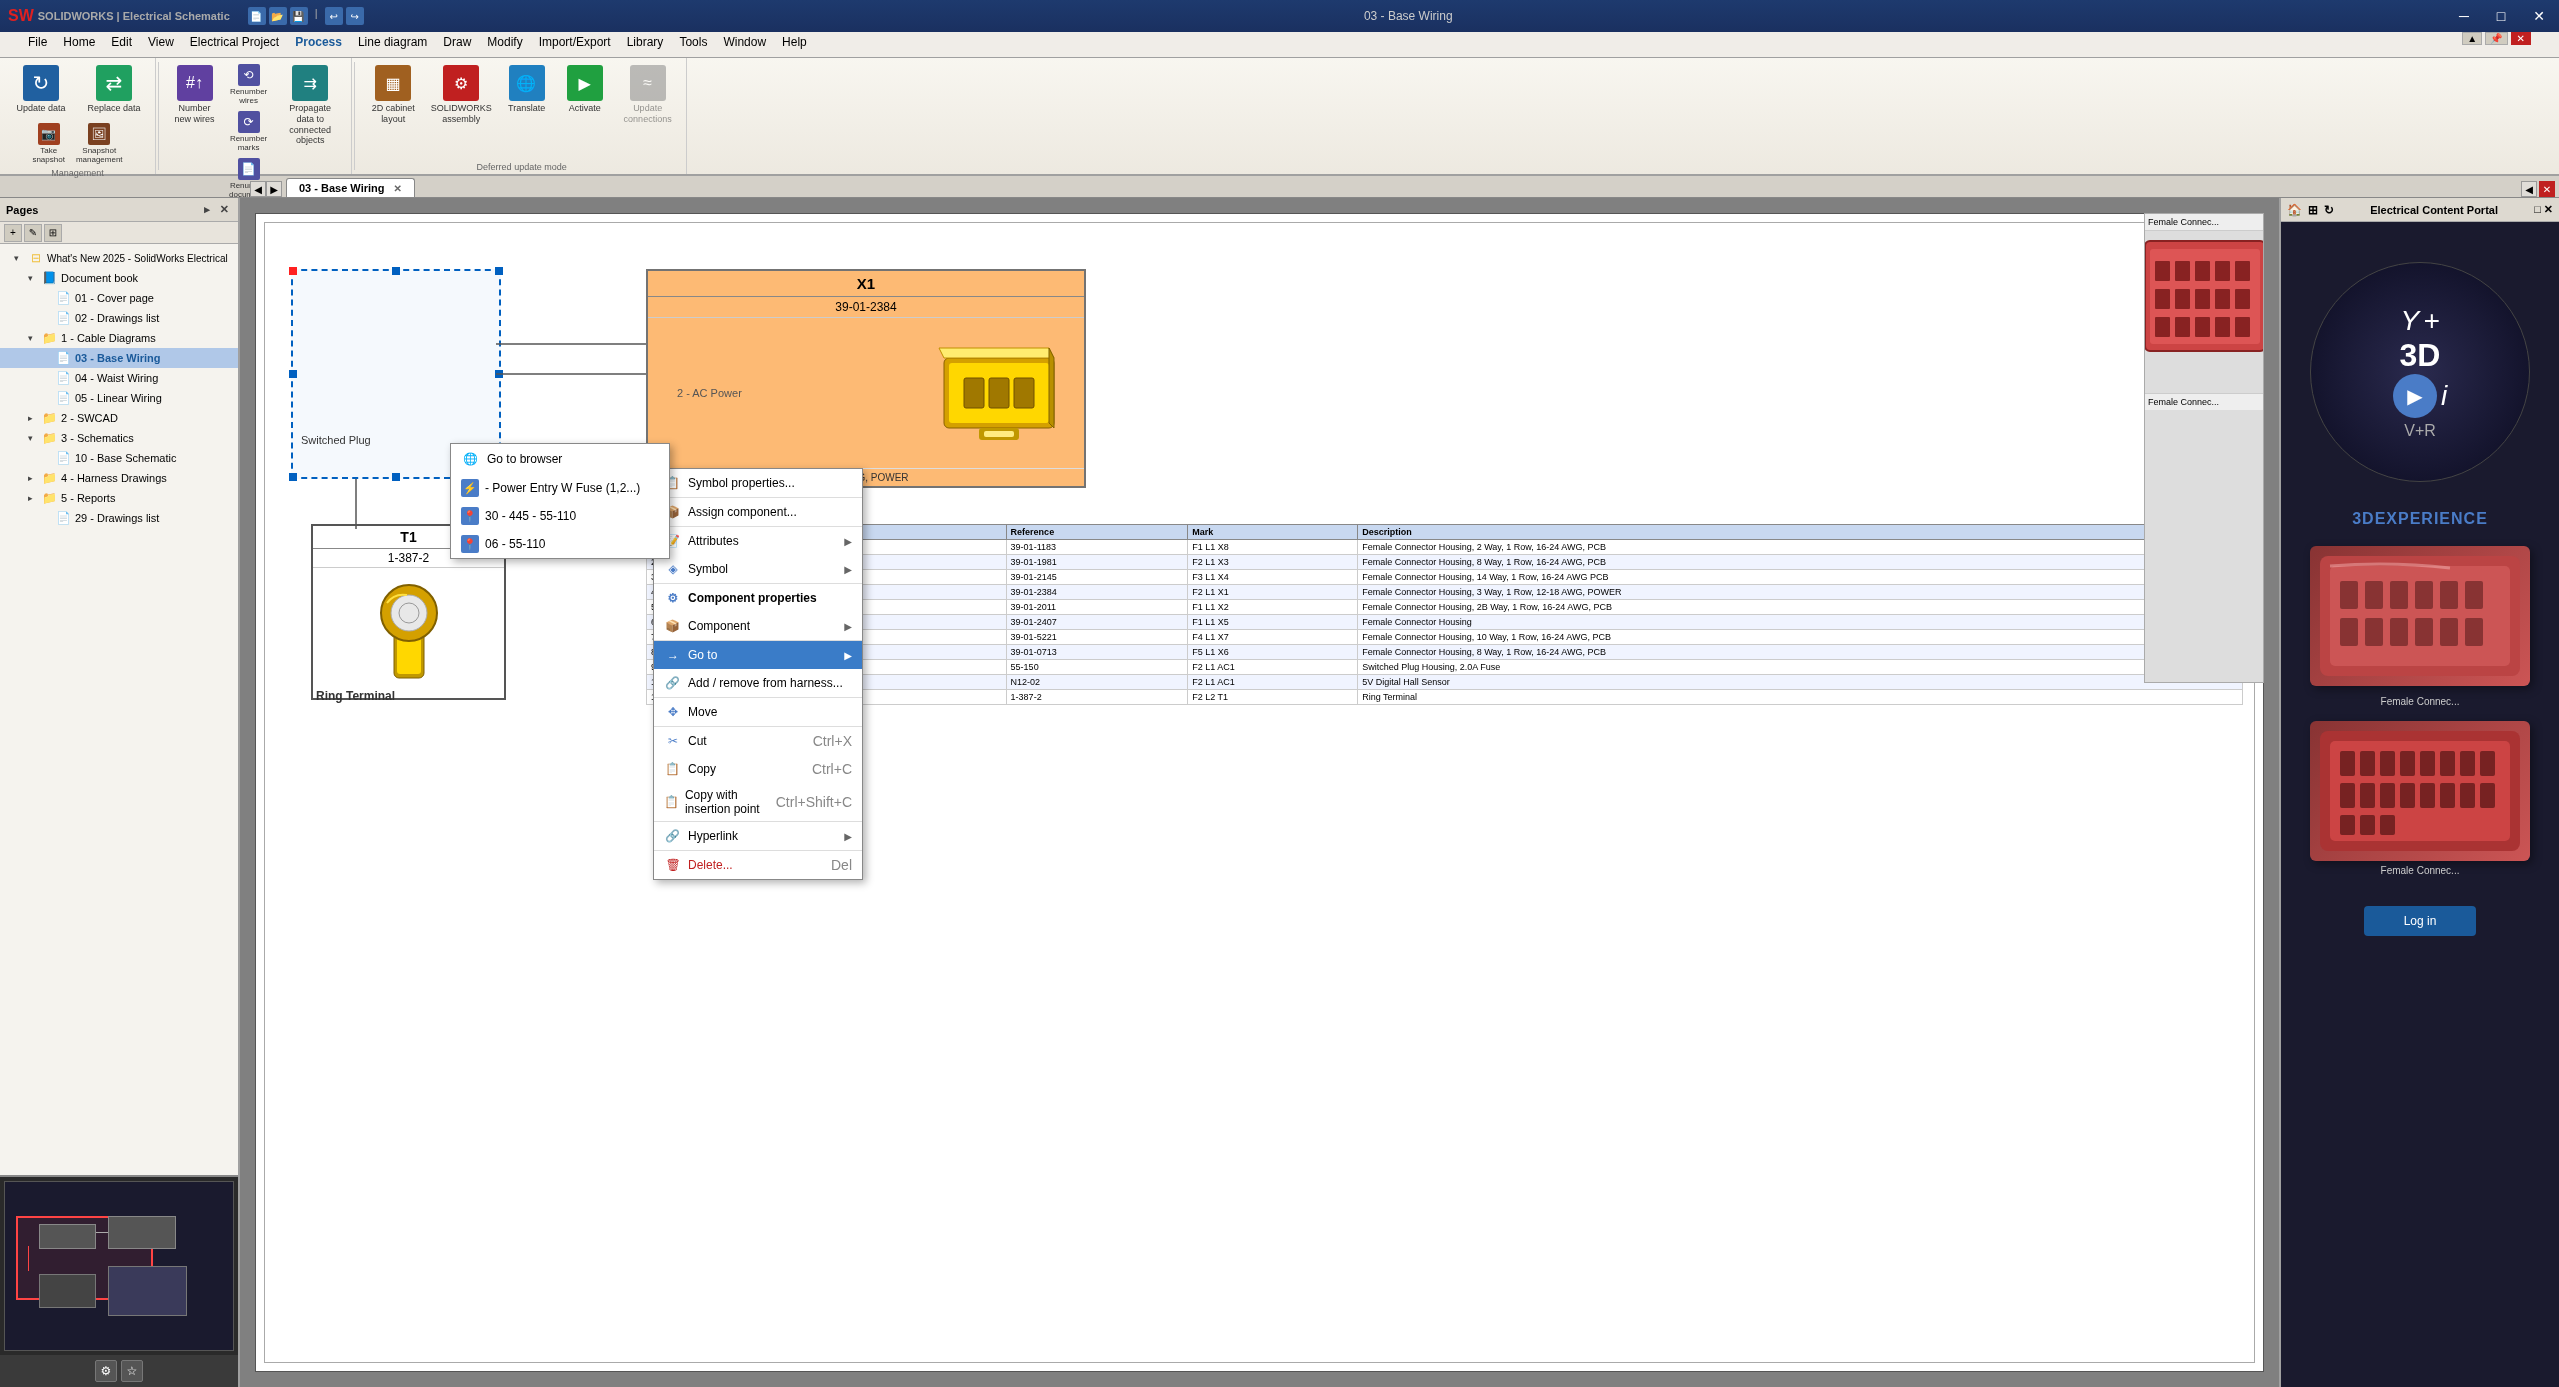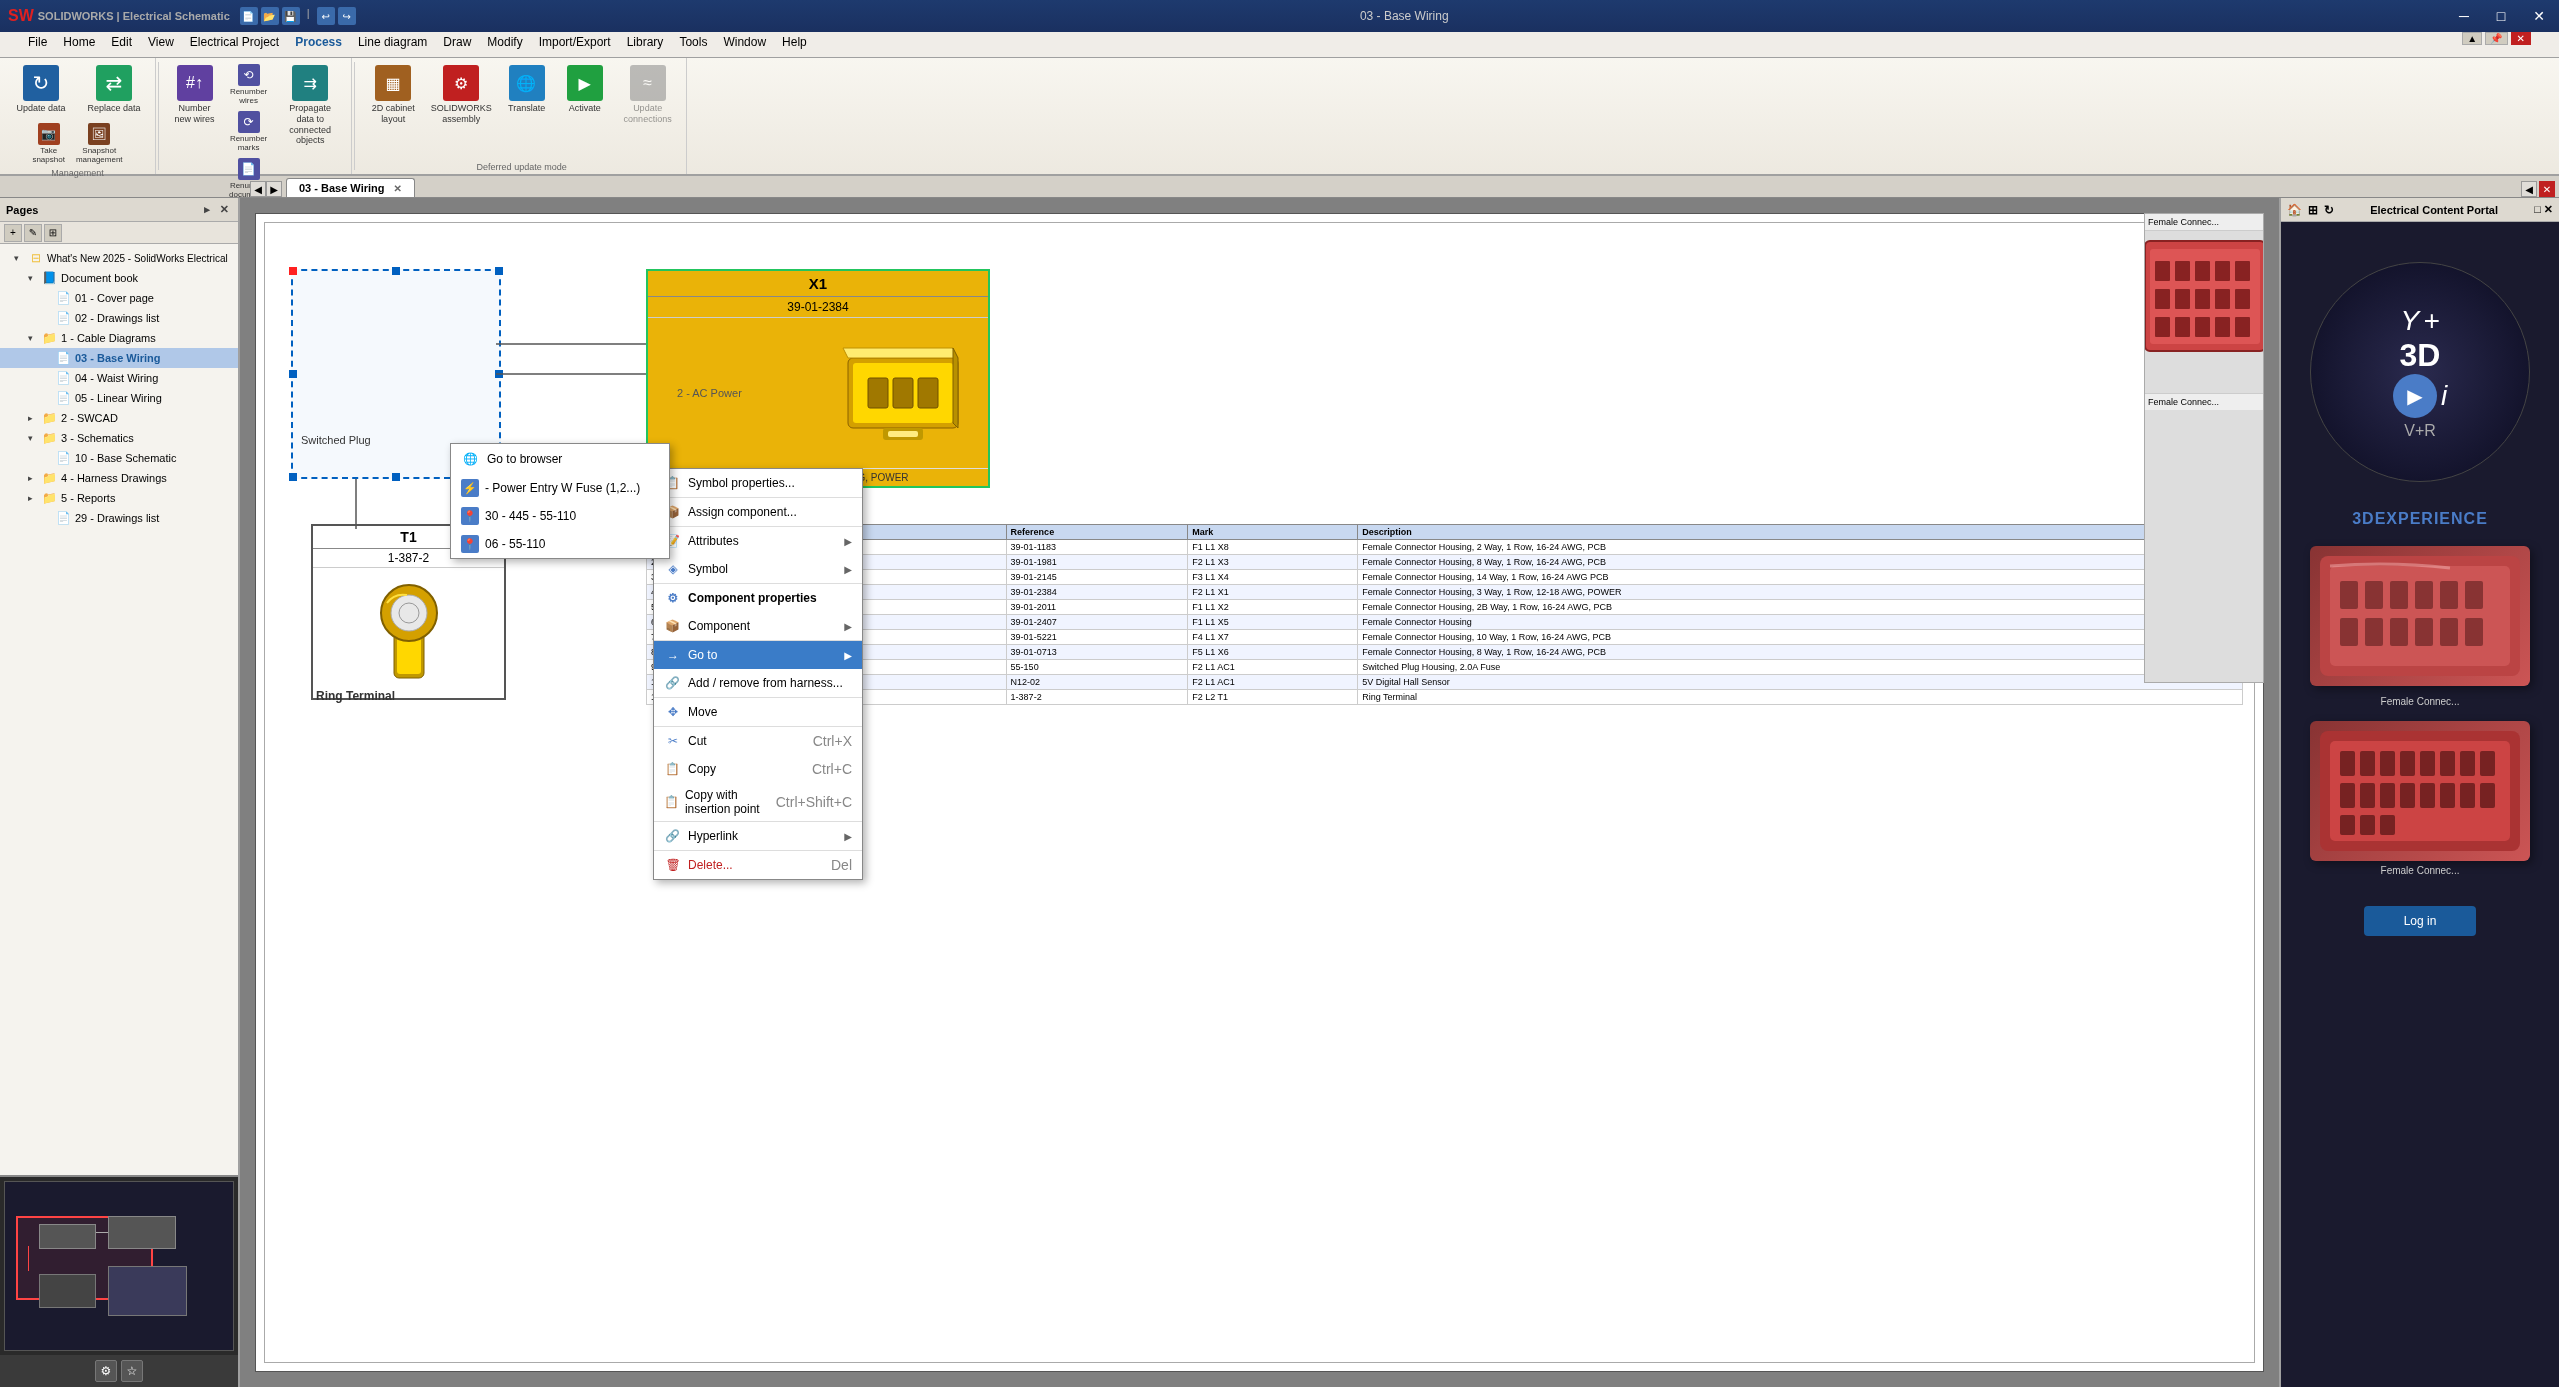--- a/index.html
+++ b/index.html
@@ -8,21 +8,21 @@
     
     .title-bar {
       height: 32px;
       background: linear-gradient(to bottom, #1e3a6e, #1a3060);
       display: flex;
       align-items: center;
       justify-content: space-between;
       padding: 0 8px;
       color: white;
     }
-    .title-bar-left { display: flex; align-items: center; }
+    .title-bar-left { display: flex; align-items: center; gap: 8px; }
     .title-bar-logo { display: flex; align-items: center; gap: 4px; font-weight: bold; font-size: 13px; }
     .logo-sw { color: #e02020; font-weight: 900; font-size: 16px; }
     .title-bar-center { color: #ccc; font-size: 12px; }
     .title-bar-right { display: flex; gap: 16px; }
     .title-btn { background: none; border: none; color: white; font-size: 14px; cursor: pointer; padding: 2px 6px; }
     
     
     .menu-bar {
       height: 26px;
       background: #f0ede8;
@@ -677,21 +677,21 @@
         <div style="position:absolute;right:-4px;top:50%;width:8px;height:8px;background:#0060c0;transform:translateY(-50%);"></div>
         <div style="position:absolute;top:-4px;left:-4px;width:8px;height:8px;background:#ff2020;"></div>
         <div style="position:absolute;top:-4px;right:-4px;width:8px;height:8px;background:#0060c0;"></div>
         <div style="position:absolute;bottom:-4px;left:-4px;width:8px;height:8px;background:#0060c0;"></div>
         <div style="position:absolute;bottom:-4px;right:-4px;width:8px;height:8px;background:#0060c0;"></div>
       </div>
 
 
       <div style="position:absolute;top:220px;left:45px;font-size:11px;color:#333;">Switched Plug</div>
 
-      <div style="position:absolute;top:55px;left:390px;width:344px;border:2px solid #22c55e;background:#eab308;">
+      <div style="position:absolute;top:55px;left:390px;width:440px;border:2px solid #737373;background:#fdba74;">
         <div style="text-align:center;font-weight:bold;font-size:15px;padding:4px;border-bottom:1px solid #888;">X1</div>
         <div style="text-align:center;font-size:12px;padding:3px;border-bottom:1px solid #ccc;">39-01-2384</div>
 
         <div style="display:flex;align-items:center;padding:10px;gap:10px;">
           <div style="flex:1;margin-left:19px;">
             <div style="font-size:11px;color:#555;padding:2px 0;">2 - AC Power</div>
           </div>
           <div style="width:150px;height:130px;position:relative;">
             
             <svg width="150" height="130" viewBox="0 0 150 130">

